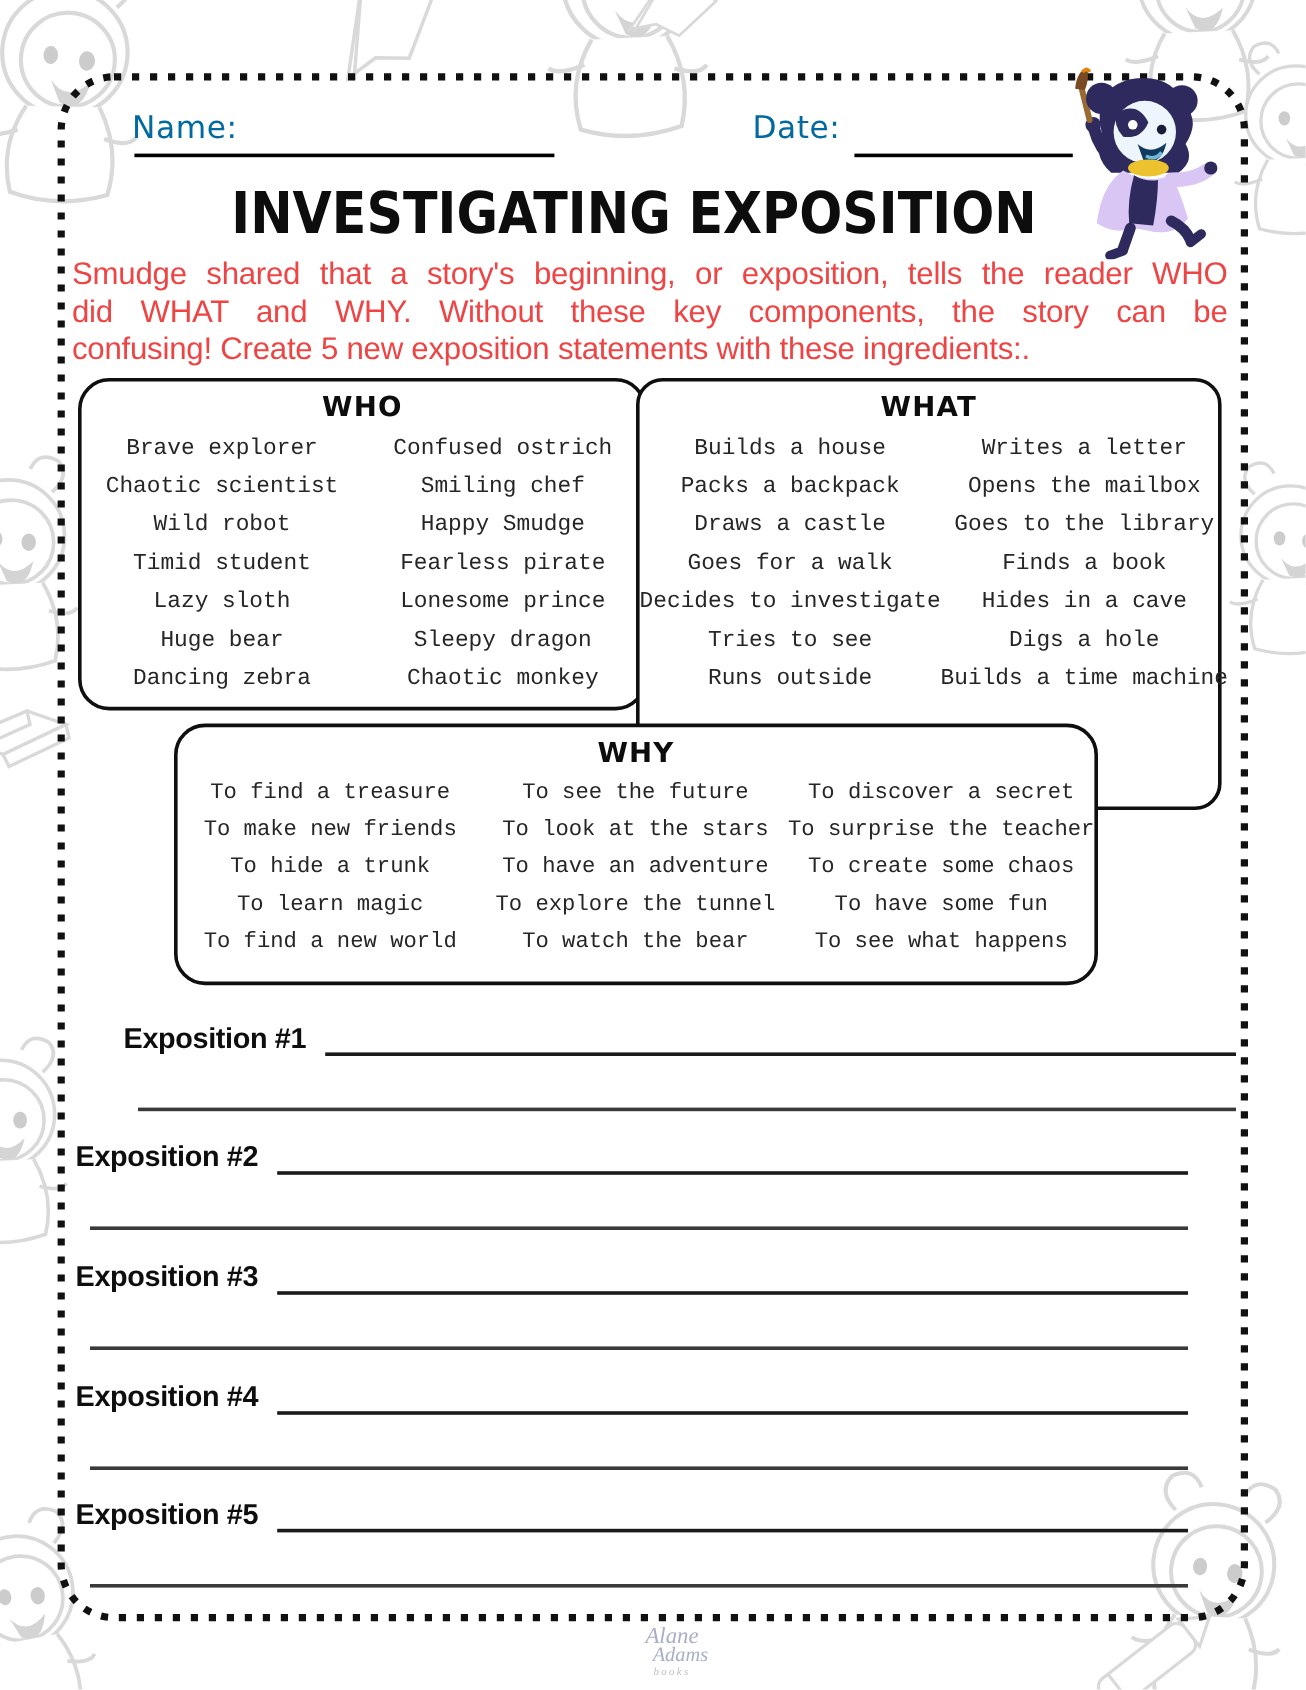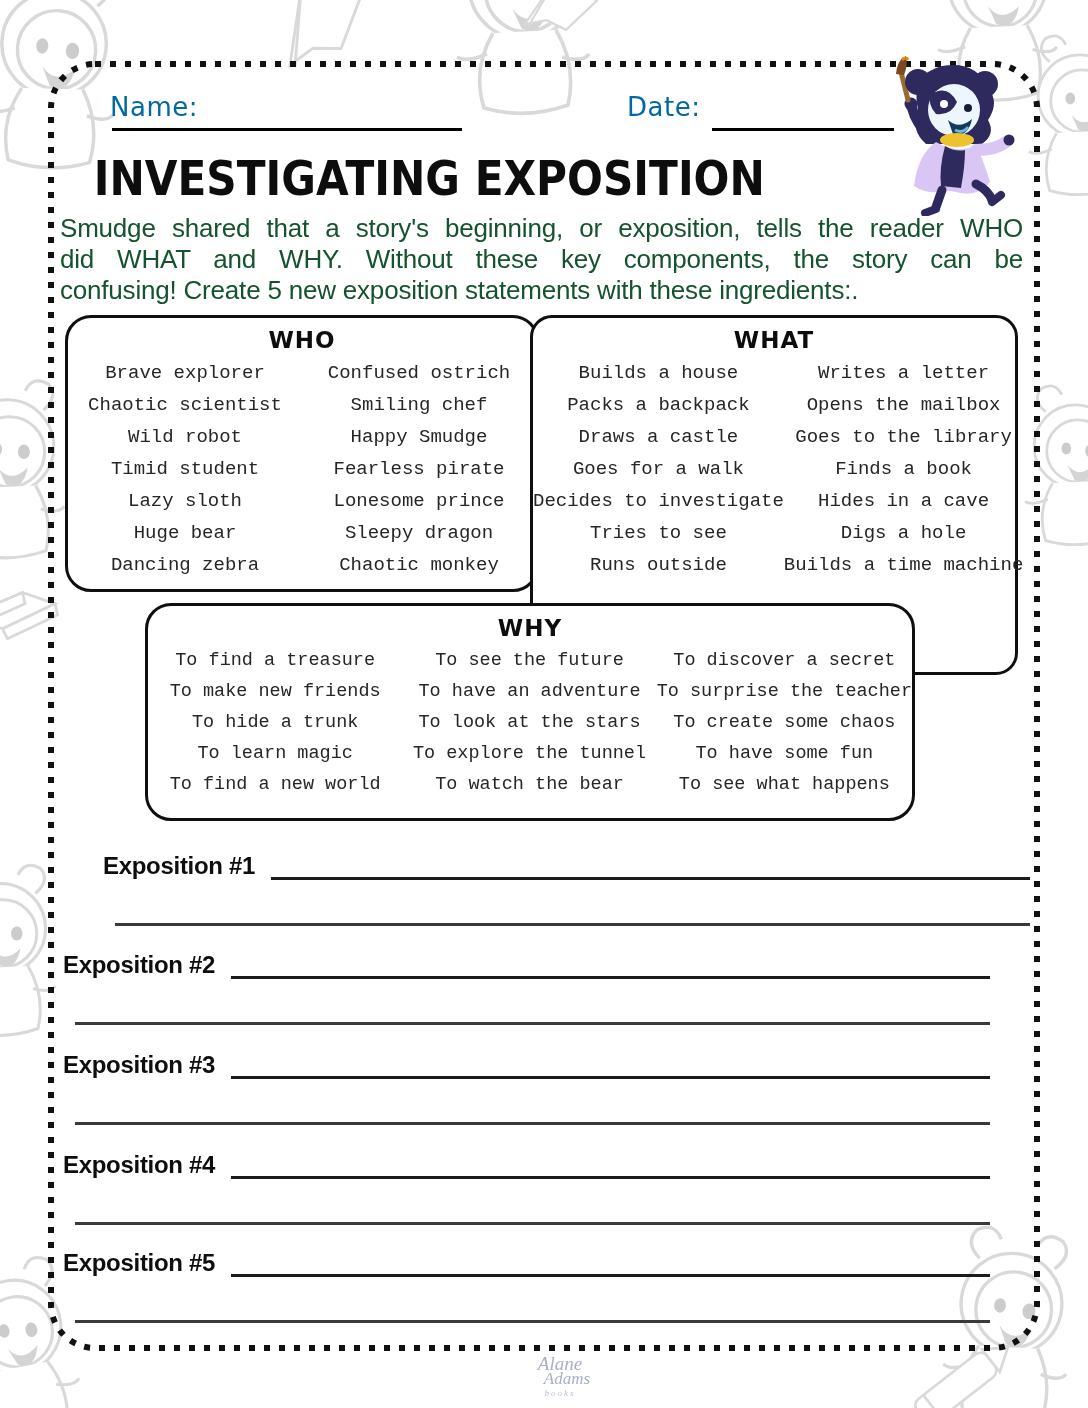--- a/index.html
+++ b/index.html
@@ -8,27 +8,27 @@
   #page{position:relative;width:1088px;height:1408px;overflow:hidden;}
   svg{display:block;}
   .layer{position:absolute;left:0;top:0;z-index:0;}
   .content{position:absolute;z-index:2;}
 
   
   .field-label{position:absolute;font-size:26px;color:#0369a1;letter-spacing:.5px;
                font-family:"DejaVu Sans",sans-serif;}
   .field-line{position:absolute;border-bottom:3px solid #000;height:0;}
 
-  .page-title{position:absolute;left:48px;top:150px;width:960px;}
+  .page-title{position:absolute;left:48px;top:150px;width:960px;text-align:center;}
   .page-title span{display:inline-block;transform:scaleX(.88);transform-origin:center;
       font-family:"DejaVu Sans",sans-serif;font-weight:bold;font-size:48px;color:#0d0d0d;
       letter-spacing:0;white-space:nowrap;}
 
   .intro{position:absolute;left:60px;top:213px;width:963px;font-size:26px;line-height:31px;
-         color:#14532d;letter-spacing:-0.2px;}
+         color:#ef4444;letter-spacing:-0.2px;}
   .intro .just{text-align:justify;text-align-last:justify;}
 
   
   .word-box{position:absolute;border:3px solid #0f0f0f;border-radius:26px;background:#fff;box-sizing:border-box;}
   .box-title{text-align:center;font-family:"DejaVu Sans",sans-serif;font-weight:bold;
              font-size:23px;letter-spacing:1px;color:#0d0d0d;margin-top:9px;}
   .box-cols{display:flex;margin-top:4px;}
   .box-col{flex:1;text-align:center;}
   .box-item{font-family:Liberation Mono, monospace;font-size:19px;line-height:32px;color:#262626;white-space:nowrap;}
   .why .box-item{font-size:18.5px;line-height:31px;}
@@ -197,22 +197,22 @@
     <div class="box-cols">
       <div class="box-col">
         <div class="box-item">To find a treasure</div>
         <div class="box-item">To make new friends</div>
         <div class="box-item">To hide a trunk</div>
         <div class="box-item">To learn magic</div>
         <div class="box-item">To find a new world</div>
       </div>
       <div class="box-col">
         <div class="box-item">To see the future</div>
+        <div class="box-item">To look at the stars</div>
         <div class="box-item">To have an adventure</div>
-        <div class="box-item">To look at the stars</div>
         <div class="box-item">To explore the tunnel</div>
         <div class="box-item">To watch the bear</div>
       </div>
       <div class="box-col">
         <div class="box-item">To discover a secret</div>
         <div class="box-item">To surprise the teacher</div>
         <div class="box-item">To create some chaos</div>
         <div class="box-item">To have some fun</div>
         <div class="box-item">To see what happens</div>
       </div>

